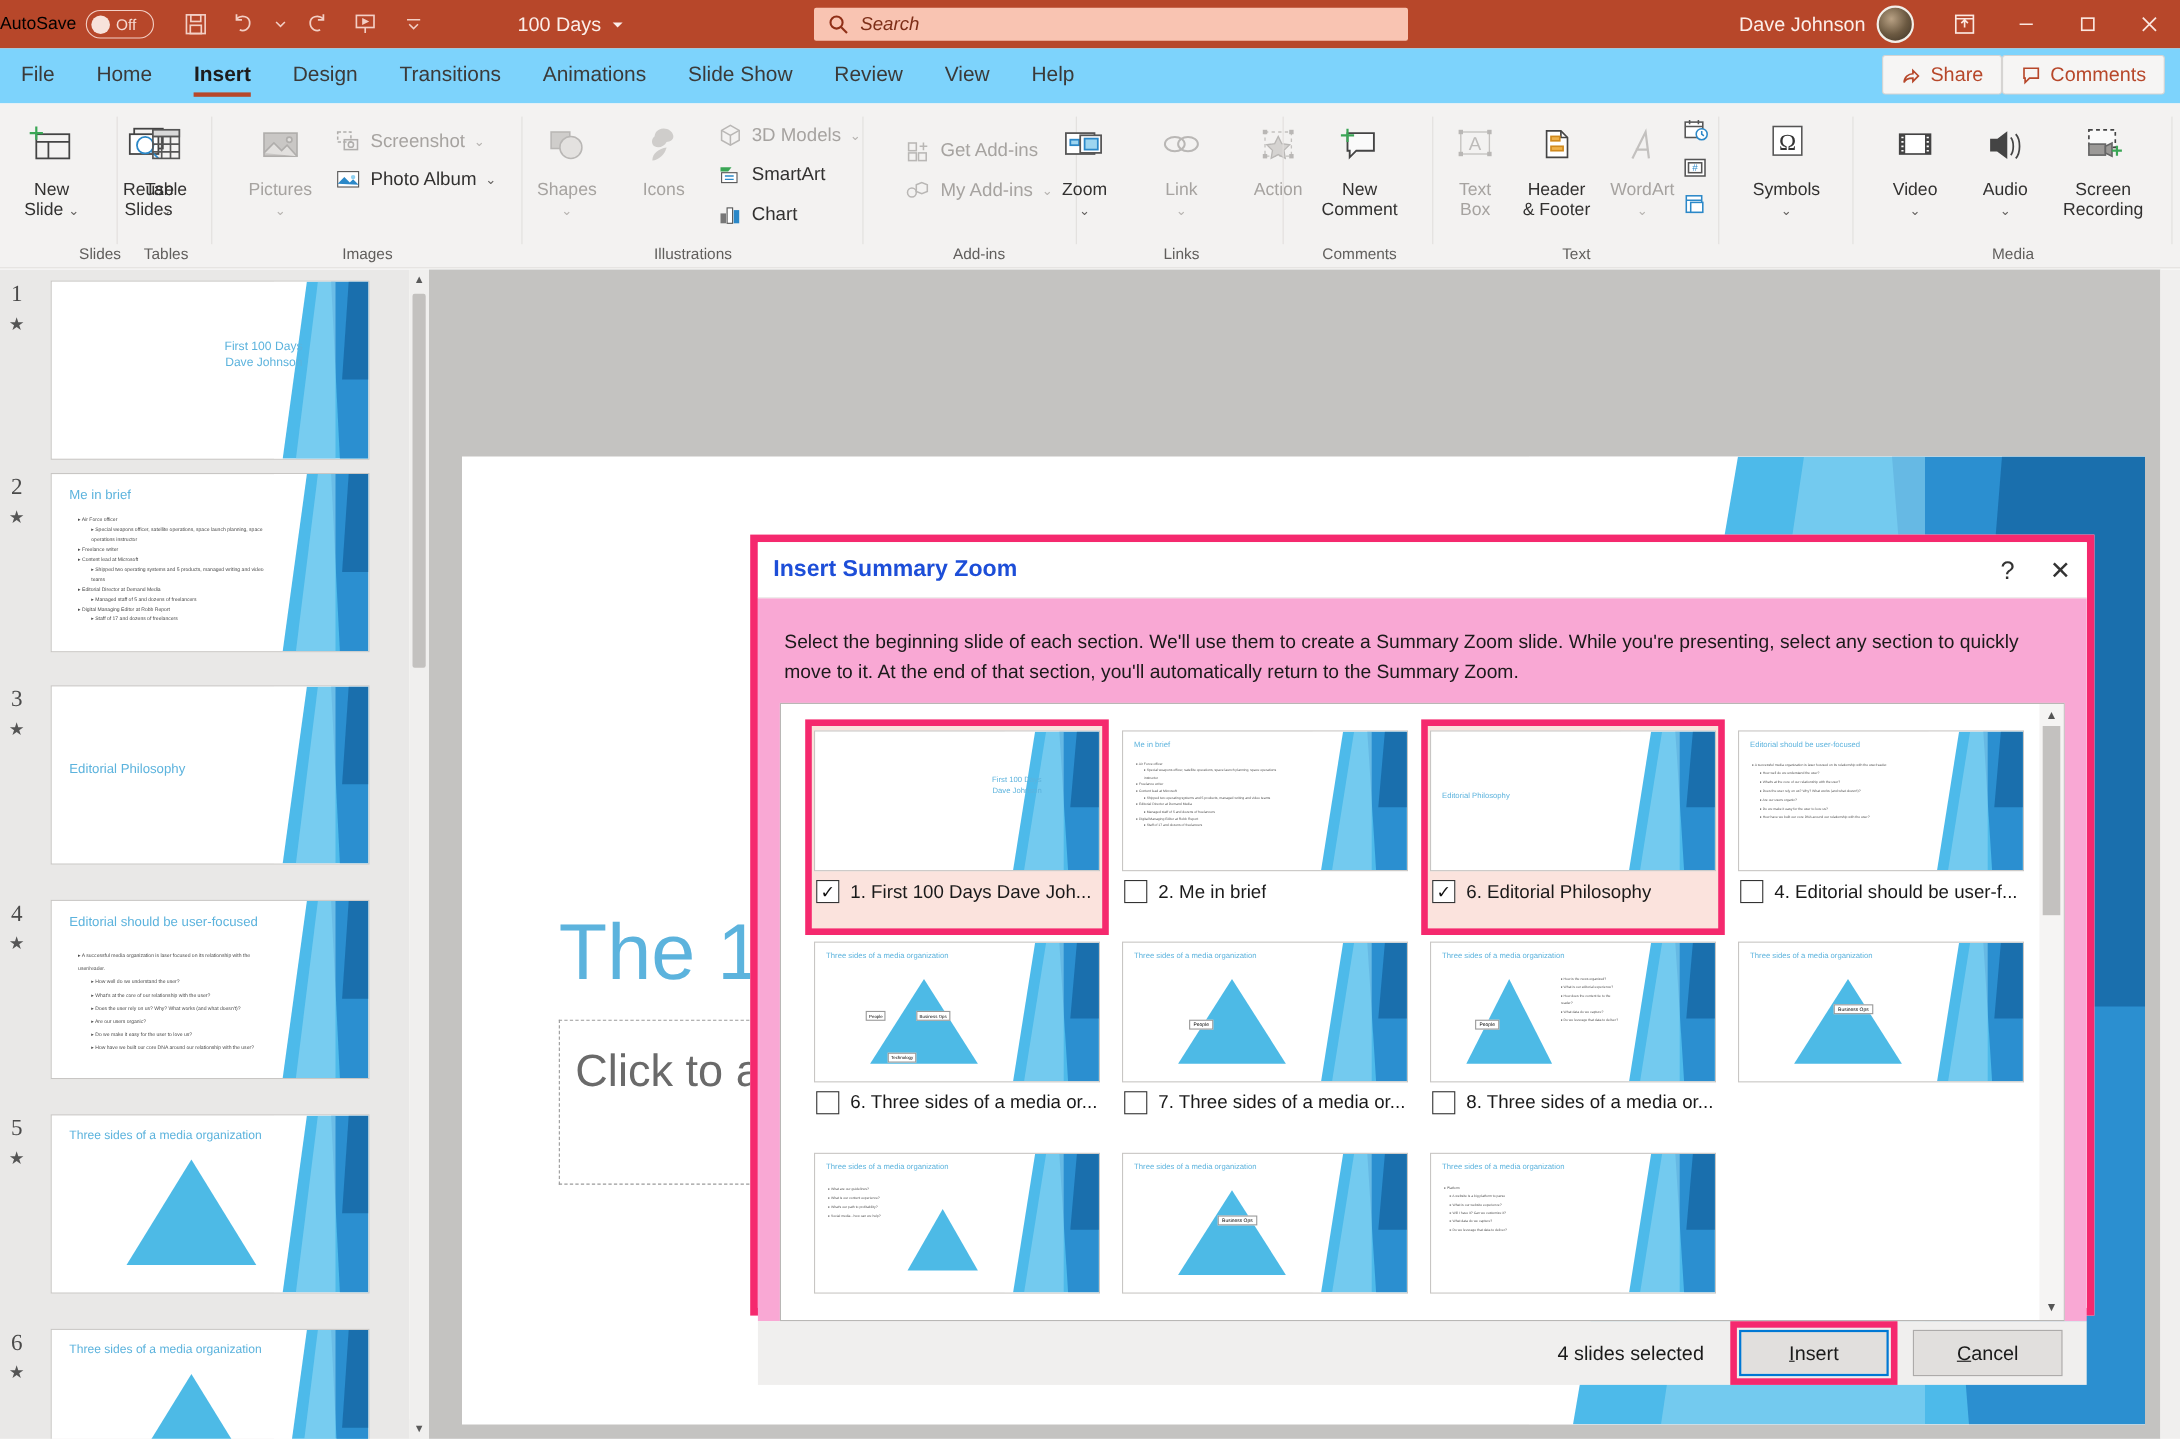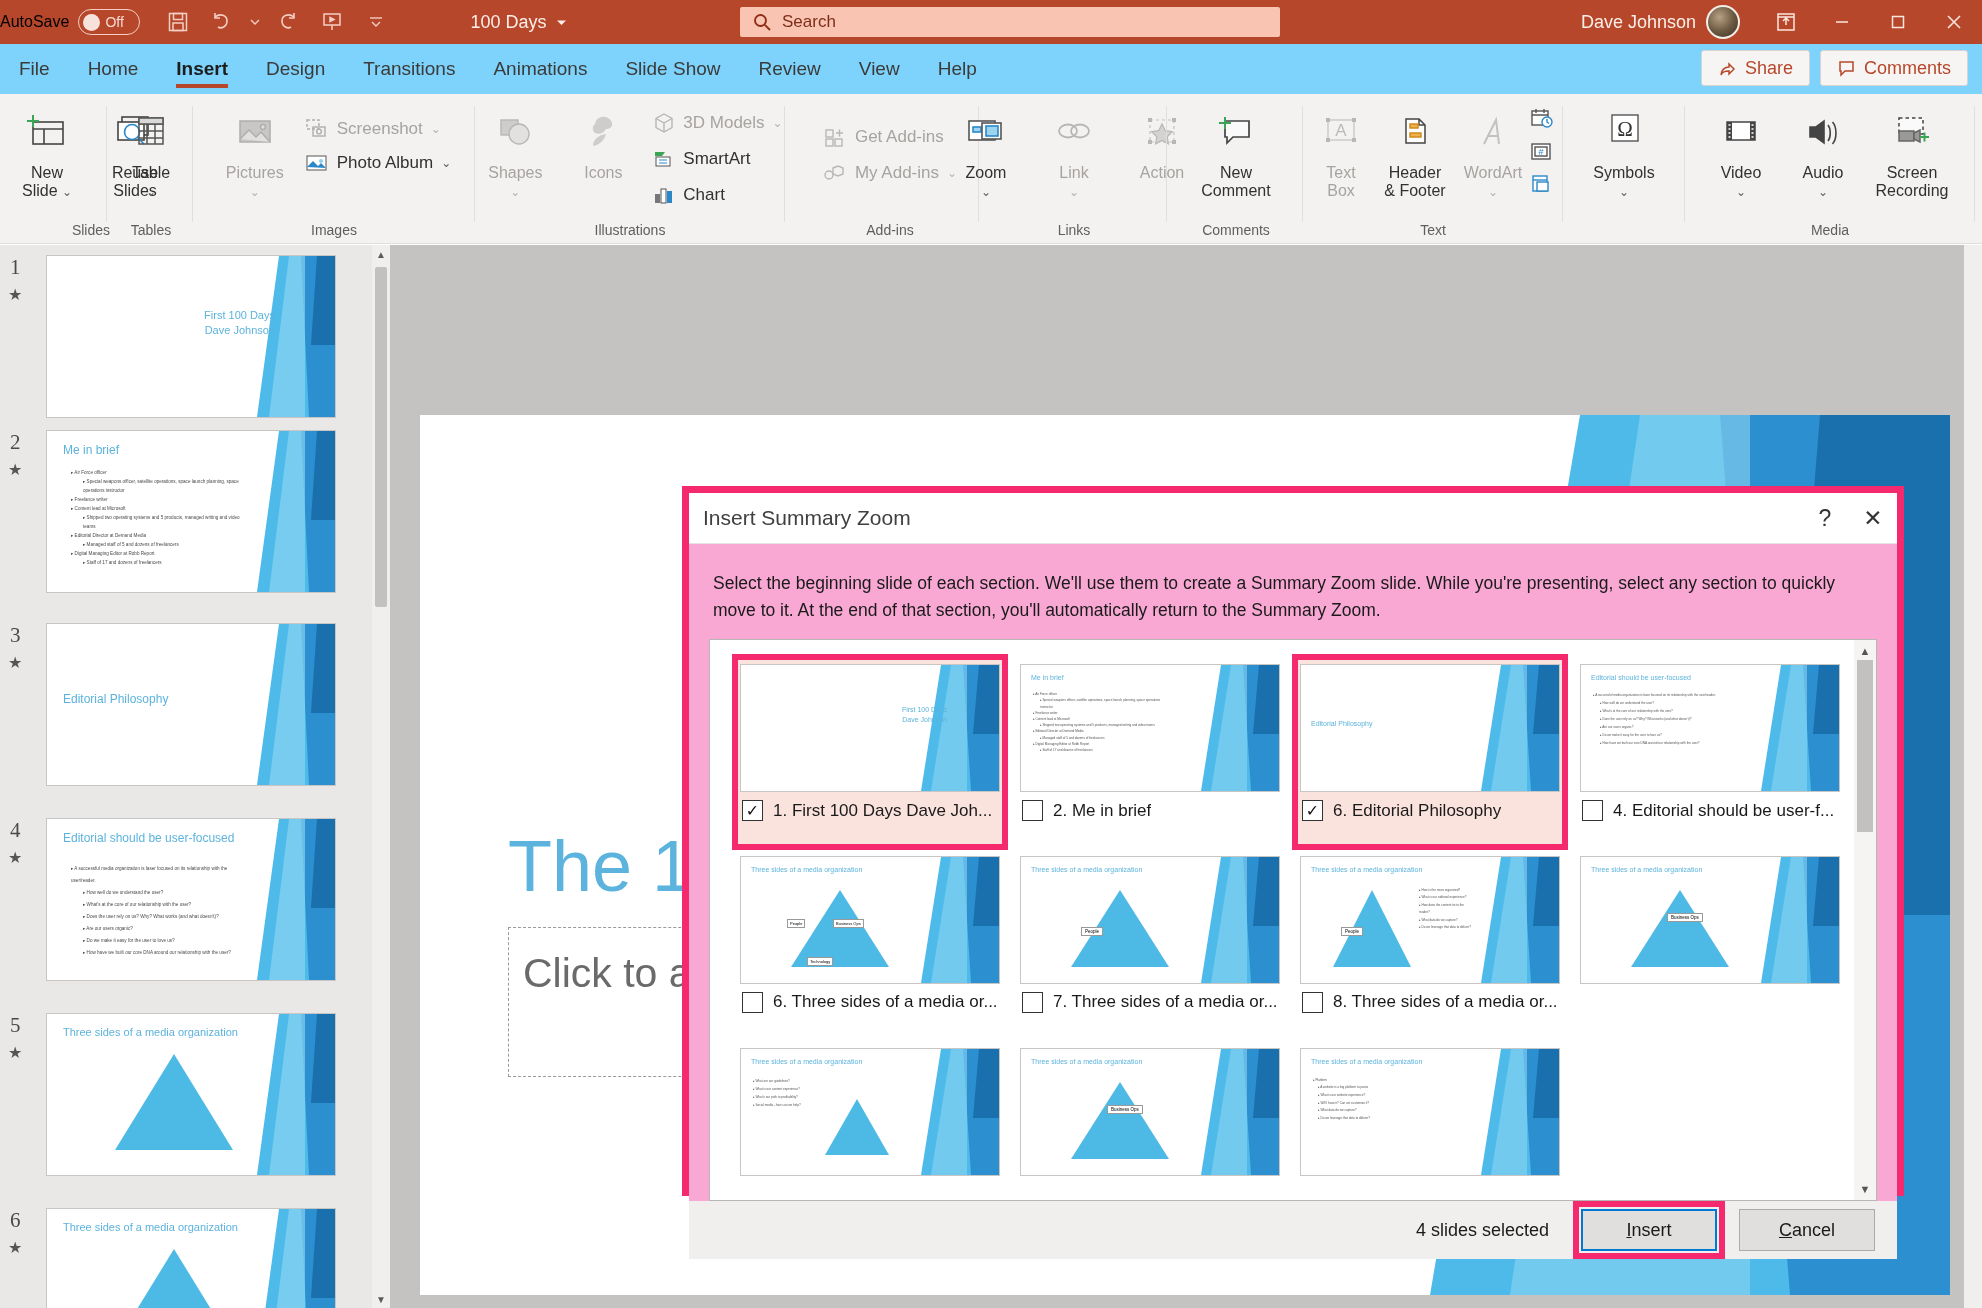--- a/index.html
+++ b/index.html
@@ -29,21 +29,21 @@
     width: 44px; height: 40px; display: flex; align-items: center;
     justify-content: center; color: #f3cfc5;
   }
   .qat-btn svg { display: block; }
   .doctitle {
     margin-left: 72px; color: #fceee9; font-size: 18px;
     display: flex; align-items: center; gap: 9px;
   }
   .searchbox {
     position: absolute; left: 740px; top: 7px; width: 540px; height: 30px;
-    background: #f9c4b2; border-radius: 2px; display: flex; align-items: center;
+    background: #f9c4b2; border-radius: 2px; display: flex; align-items: center; font-style: italic;
   }
   .searchbox .sicon { margin-left: 12px; color: #8f2f17; display:block; }
   .searchbox .stext { margin-left: 10px; color: #7d2e18; font-size: 17px; }
   .tb-right {
     position: absolute; right: 0; top: 0; height: 44px;
     display: flex; align-items: center;
   }
   .username { color: #fceee9; font-size: 18px; margin-right: 10px; }
   .avatar {
     width: 34px; height: 34px; border-radius: 50%;
@@ -63,21 +63,21 @@
   .tab {
     font-size: 19px; color: #3b3a39; padding: 0 19px; height: 50px;
     display: flex; align-items: center; position: relative;
   }
   .tab.active { font-weight: bold; color: #1d1d1d; }
   .tab.active::after {
     content: ""; position: absolute; bottom: 6px; left: 19px; right: 19px;
     height: 4px; background: #b7472a;
   }
   .tabbar-right {
-    position: absolute; right: 14px; top: 6px; display: flex; gap: 10px;
+    position: absolute; right: 14px; top: 6px; display: flex; 
   }
   .pill {
     display: flex; align-items: center; gap: 8px; height: 36px;
     padding: 0 16px; border: 1px solid #d6d4d2; border-radius: 3px;
     background: #f6f5f4; color: #b7472a; font-size: 18px;
   }
 
   
   .ribbon {
     position: absolute; top: 94px; left: 0; width: 1982px; height: 150px;
@@ -176,21 +176,21 @@
   
   .dlg-hl {
     position: absolute; left: 682px; top: 486px; width: 1222px; height: 710px;
     border: 7px solid #f5296e; background: #fff;
   }
   .dlg { position: absolute; inset: 0; background: #fff; display: flex; flex-direction: column; }
   .dlg-title {
     height: 58px; display: flex; align-items: center; padding: 0 0 0 14px;
     background: #fff; border-bottom: 1px solid #e6e4e2;
   }
-  .dlg-title h1 { font-size: 21px; font-weight: normal; color: #404040; }
+  .dlg-title h1 { font-size: 21px; font-weight: bold; color: #1d4ed8; }
   .dlg-title .spacer { flex: 1; }
   .dlg-help, .dlg-close {
     width: 48px; height: 50px; display: flex; align-items: center;
     justify-content: center; font-size: 23px; color: #333;
   }
   .dlg-body { flex: 1; background: #f9a8d4; padding: 18px 20px 0 20px; }
   .dlg-desc { font-size: 17.5px; color: #1a1a1a; line-height: 1.52; padding: 8px 4px 16px 4px; }
   .grid-wrap {
     background: #fff; border: 1px solid #b9b7b5; height: 562px;
     position: relative; overflow: hidden;

